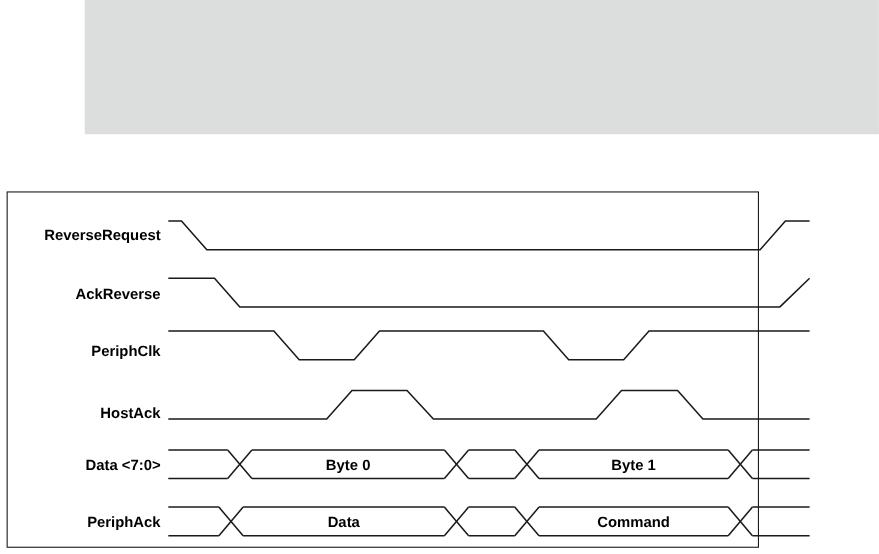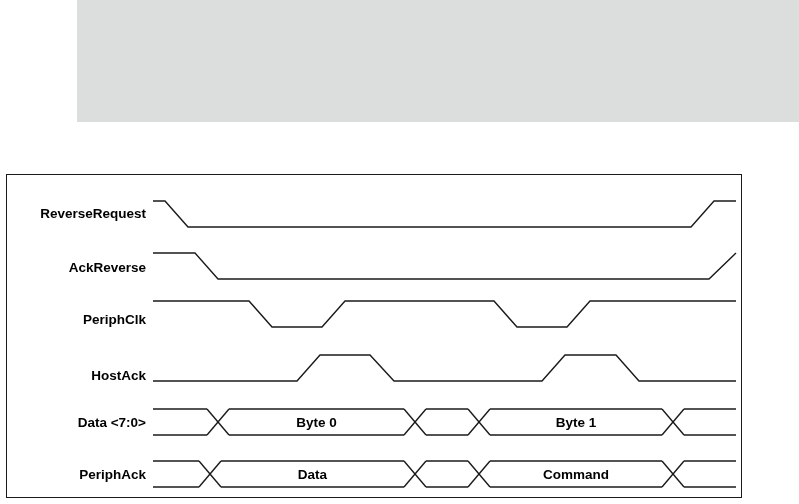--- a/index.html
+++ b/index.html
@@ -1,20 +1,20 @@
 <!DOCTYPE html>
 <html><head>
 <meta charset="utf-8">
 <style>
   html,body{margin:0;padding:0;background:#ffffff;}
   body{width:799px;height:504px;position:relative;overflow:hidden;
        font-family:"Liberation Sans",sans-serif;}
   #gray-banner{position:absolute;left:77px;top:0;width:722px;height:122px;
        background:#dcdddd;}
-  #diagram-frame{position:absolute;left:6px;top:174px;width:736px;height:324px;
+  #diagram-frame{position:absolute;left:6px;top:174px;width:684px;height:324px;
        border:1px solid #1a1a1a;background:#ffffff;box-sizing:border-box;}
   #wave-svg{position:absolute;left:0;top:0;width:744px;height:324px;display:block;}
   .sig-label{font-size:13.5px;font-weight:bold;fill:#000000;text-anchor:end;
        font-family:"Liberation Sans",sans-serif;}
   .bus-text{font-size:13.5px;font-weight:bold;fill:#000000;text-anchor:middle;
        font-family:"Liberation Sans",sans-serif;}
   .wline{fill:none;stroke:#1a1a1a;stroke-width:1.4;}
 </style>
 </head>
 <body>

